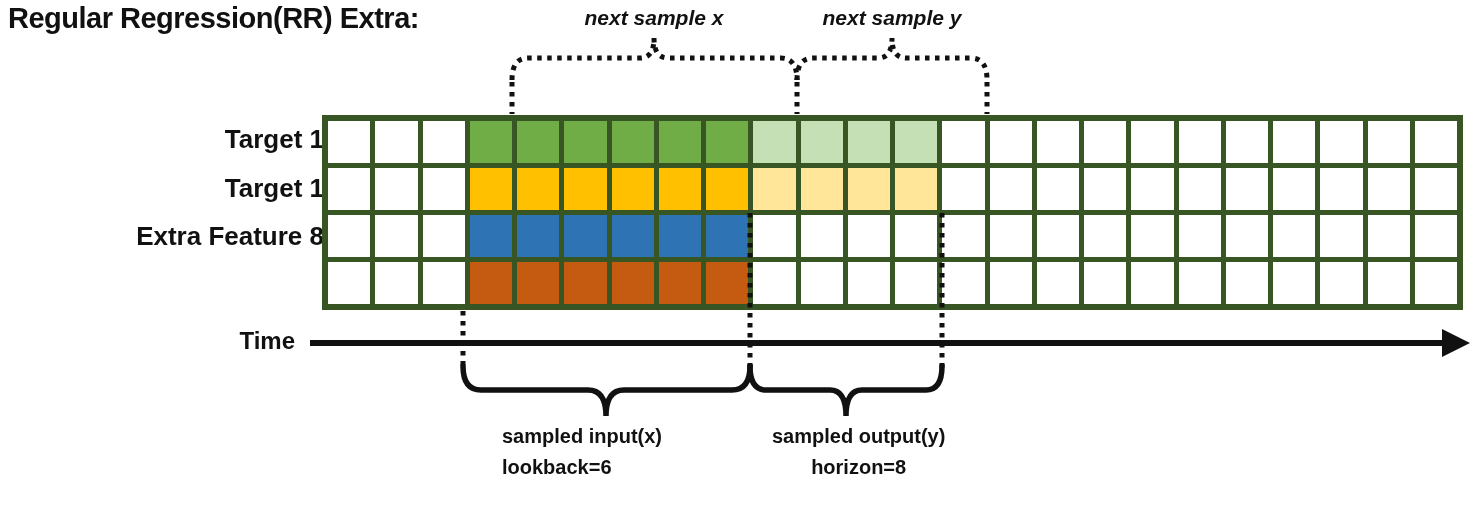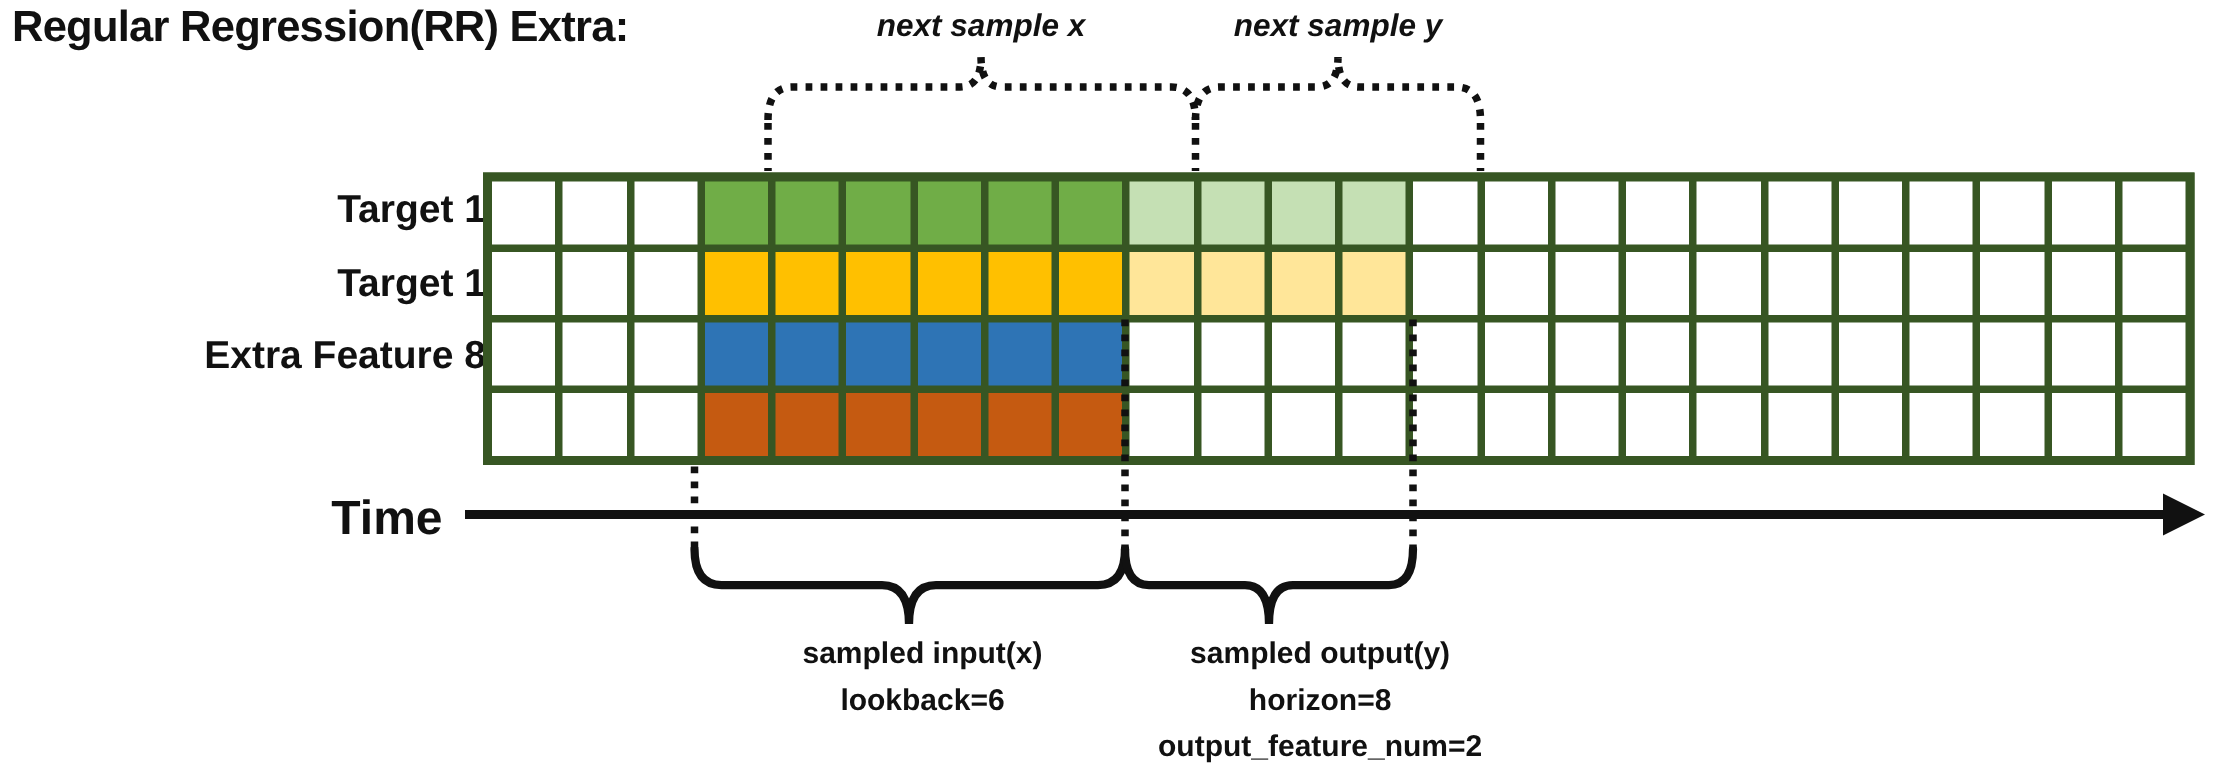--- a/index.html
+++ b/index.html
@@ -34,27 +34,27 @@
   }
   .grid .cell{background:#ffffff;}
   .annot{
     position:absolute;top:6px;width:240px;text-align:center;
     font-size:21px;font-style:italic;font-weight:600;
   }
   .annot.nx{left:534px;}
   .annot.ny{left:772px;}
   .time-label{
     position:absolute;left:150px;top:327px;width:145px;text-align:right;
-    font-size:32px;font-weight:bold;
+    font-size:24px;font-weight:bold;
   }
   .caption{
     position:absolute;top:421px;
     font-size:20px;font-weight:600;line-height:31px;white-space:nowrap;
   }
-  .caption.left{left:535px;text-align:center;}
+  .caption.left{left:502px;}
   .caption.right{left:772px;text-align:center;}
   svg.overlay{
     position:absolute;left:0;top:0;width:1476px;height:516px;
     pointer-events:none;z-index:5;
   }
 </style>
 </head>
 <body>
 
 <div class="canvas">
@@ -171,21 +171,20 @@
 
   <div class="time-label">Time</div>
 
   <div class="caption left">
     <div>sampled input(x)</div>
     <div>lookback=6</div>
   </div>
   <div class="caption right">
     <div>sampled output(y)</div>
     <div>horizon=8</div>
-    <div>output_feature_num=2</div>
   </div>
 
   <svg class="overlay" viewBox="0 0 1476 516">
 
     <path d="M 512,80 Q 512,58 528,58 L 640,58 Q 654,58 654,38 Q 654,58 668,58 L 781,58 Q 797,58 797,80" fill="none" stroke="#111" stroke-width="5" stroke-dasharray="4.5 5.5"></path>
 
     <path d="M 797,80 Q 797,58 813,58 L 878,58 Q 892,58 892,38 Q 892,58 906,58 L 971,58 Q 987,58 987,80" fill="none" stroke="#111" stroke-width="5" stroke-dasharray="4.5 5.5"></path>
 
     <line x1="512" y1="82" x2="512" y2="114" stroke="#111" stroke-width="5" stroke-dasharray="4.5 5.5"></line>
     <line x1="797" y1="82" x2="797" y2="114" stroke="#111" stroke-width="5" stroke-dasharray="4.5 5.5"></line>

